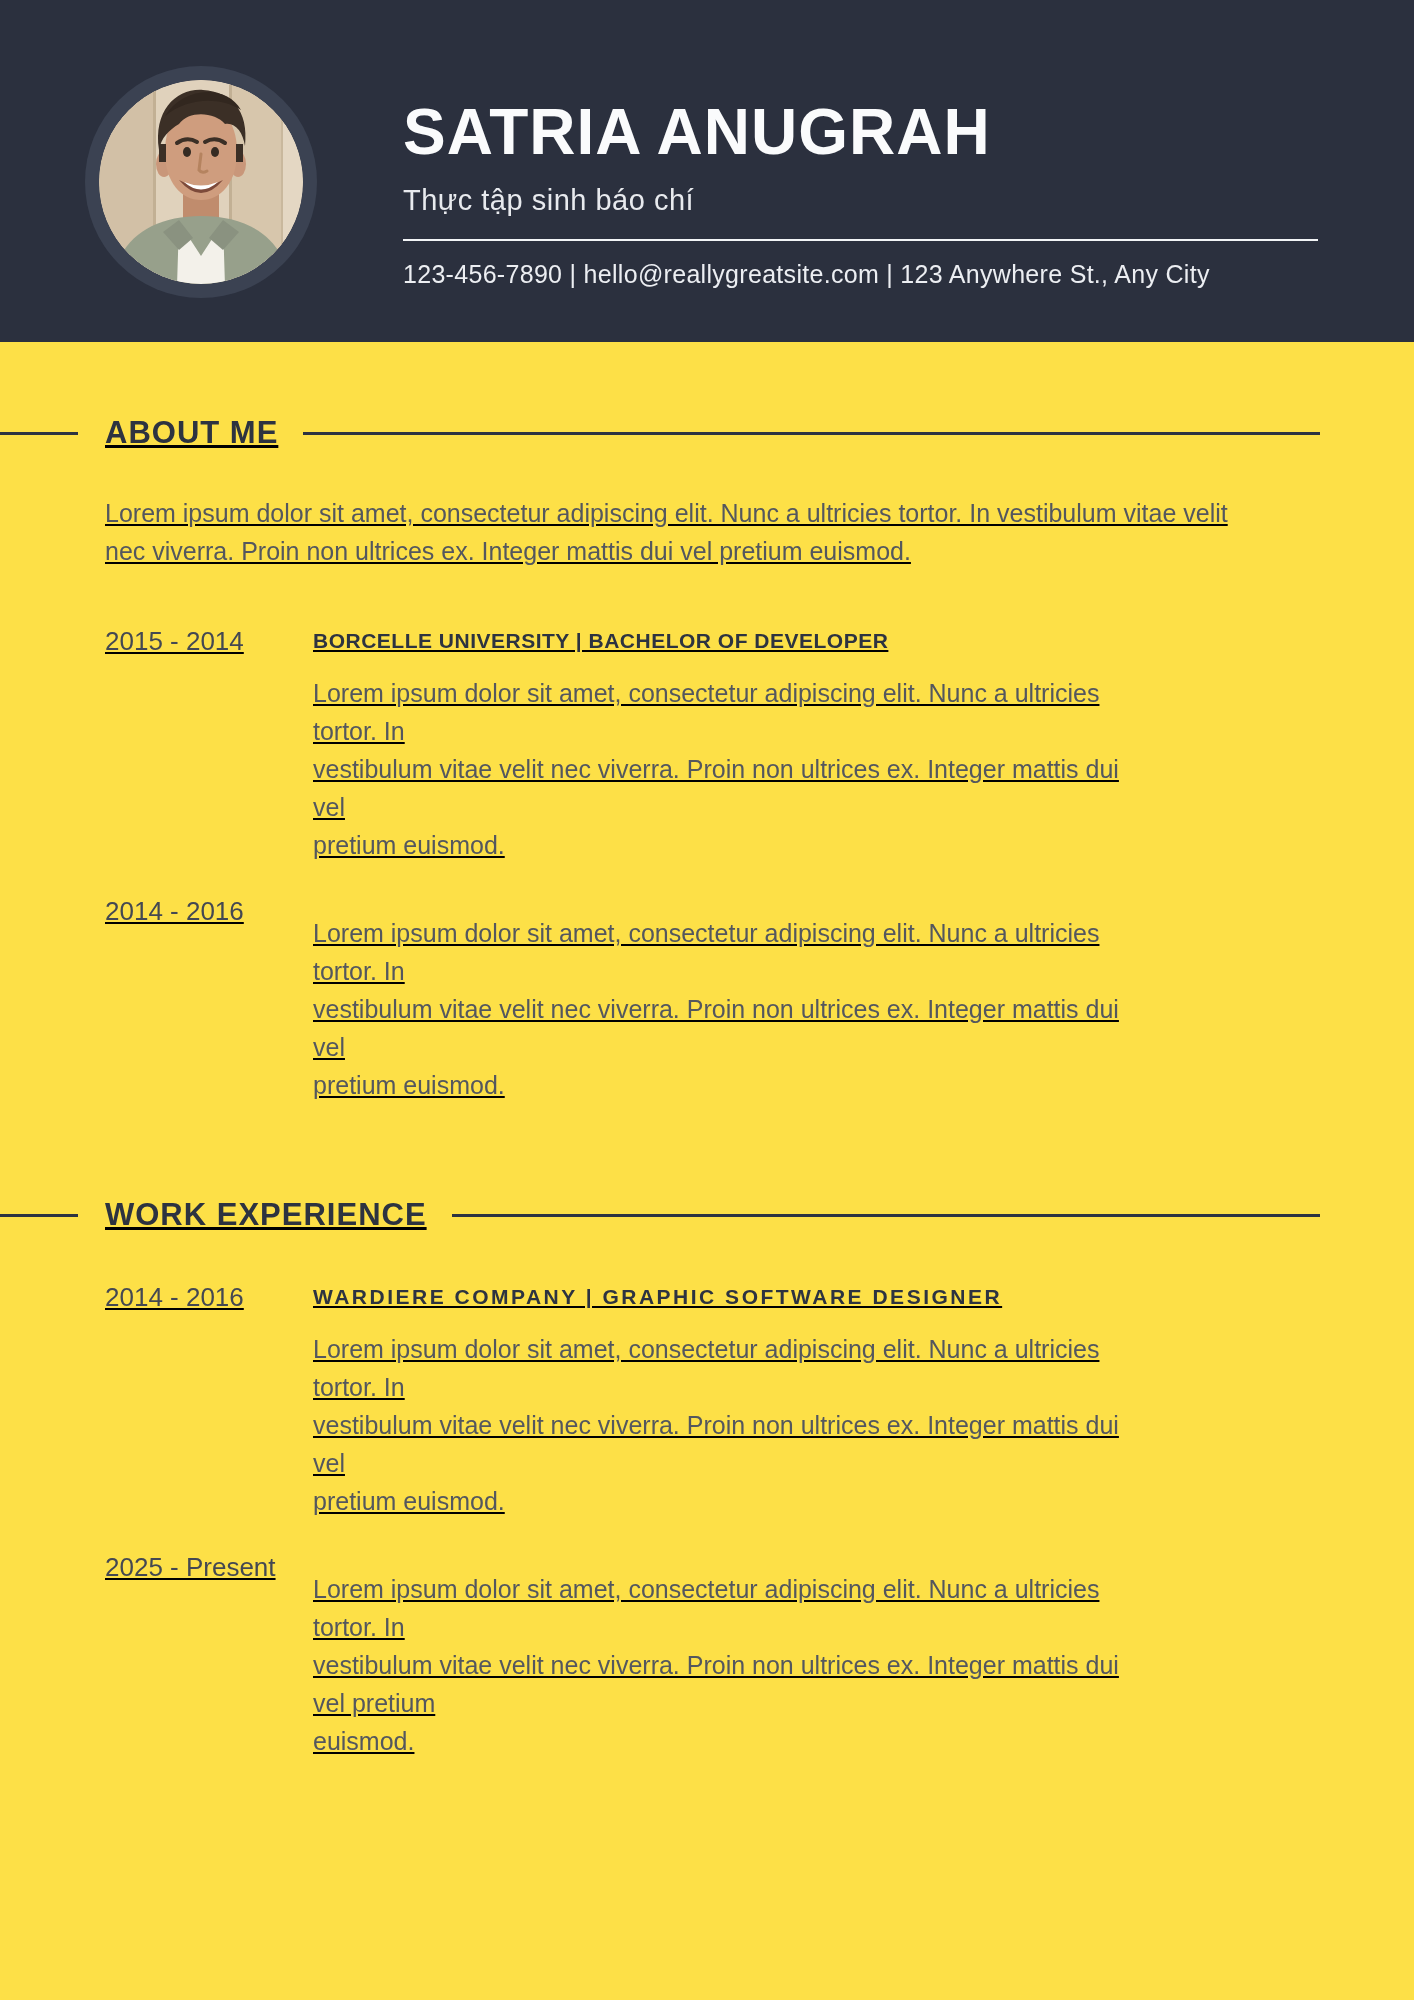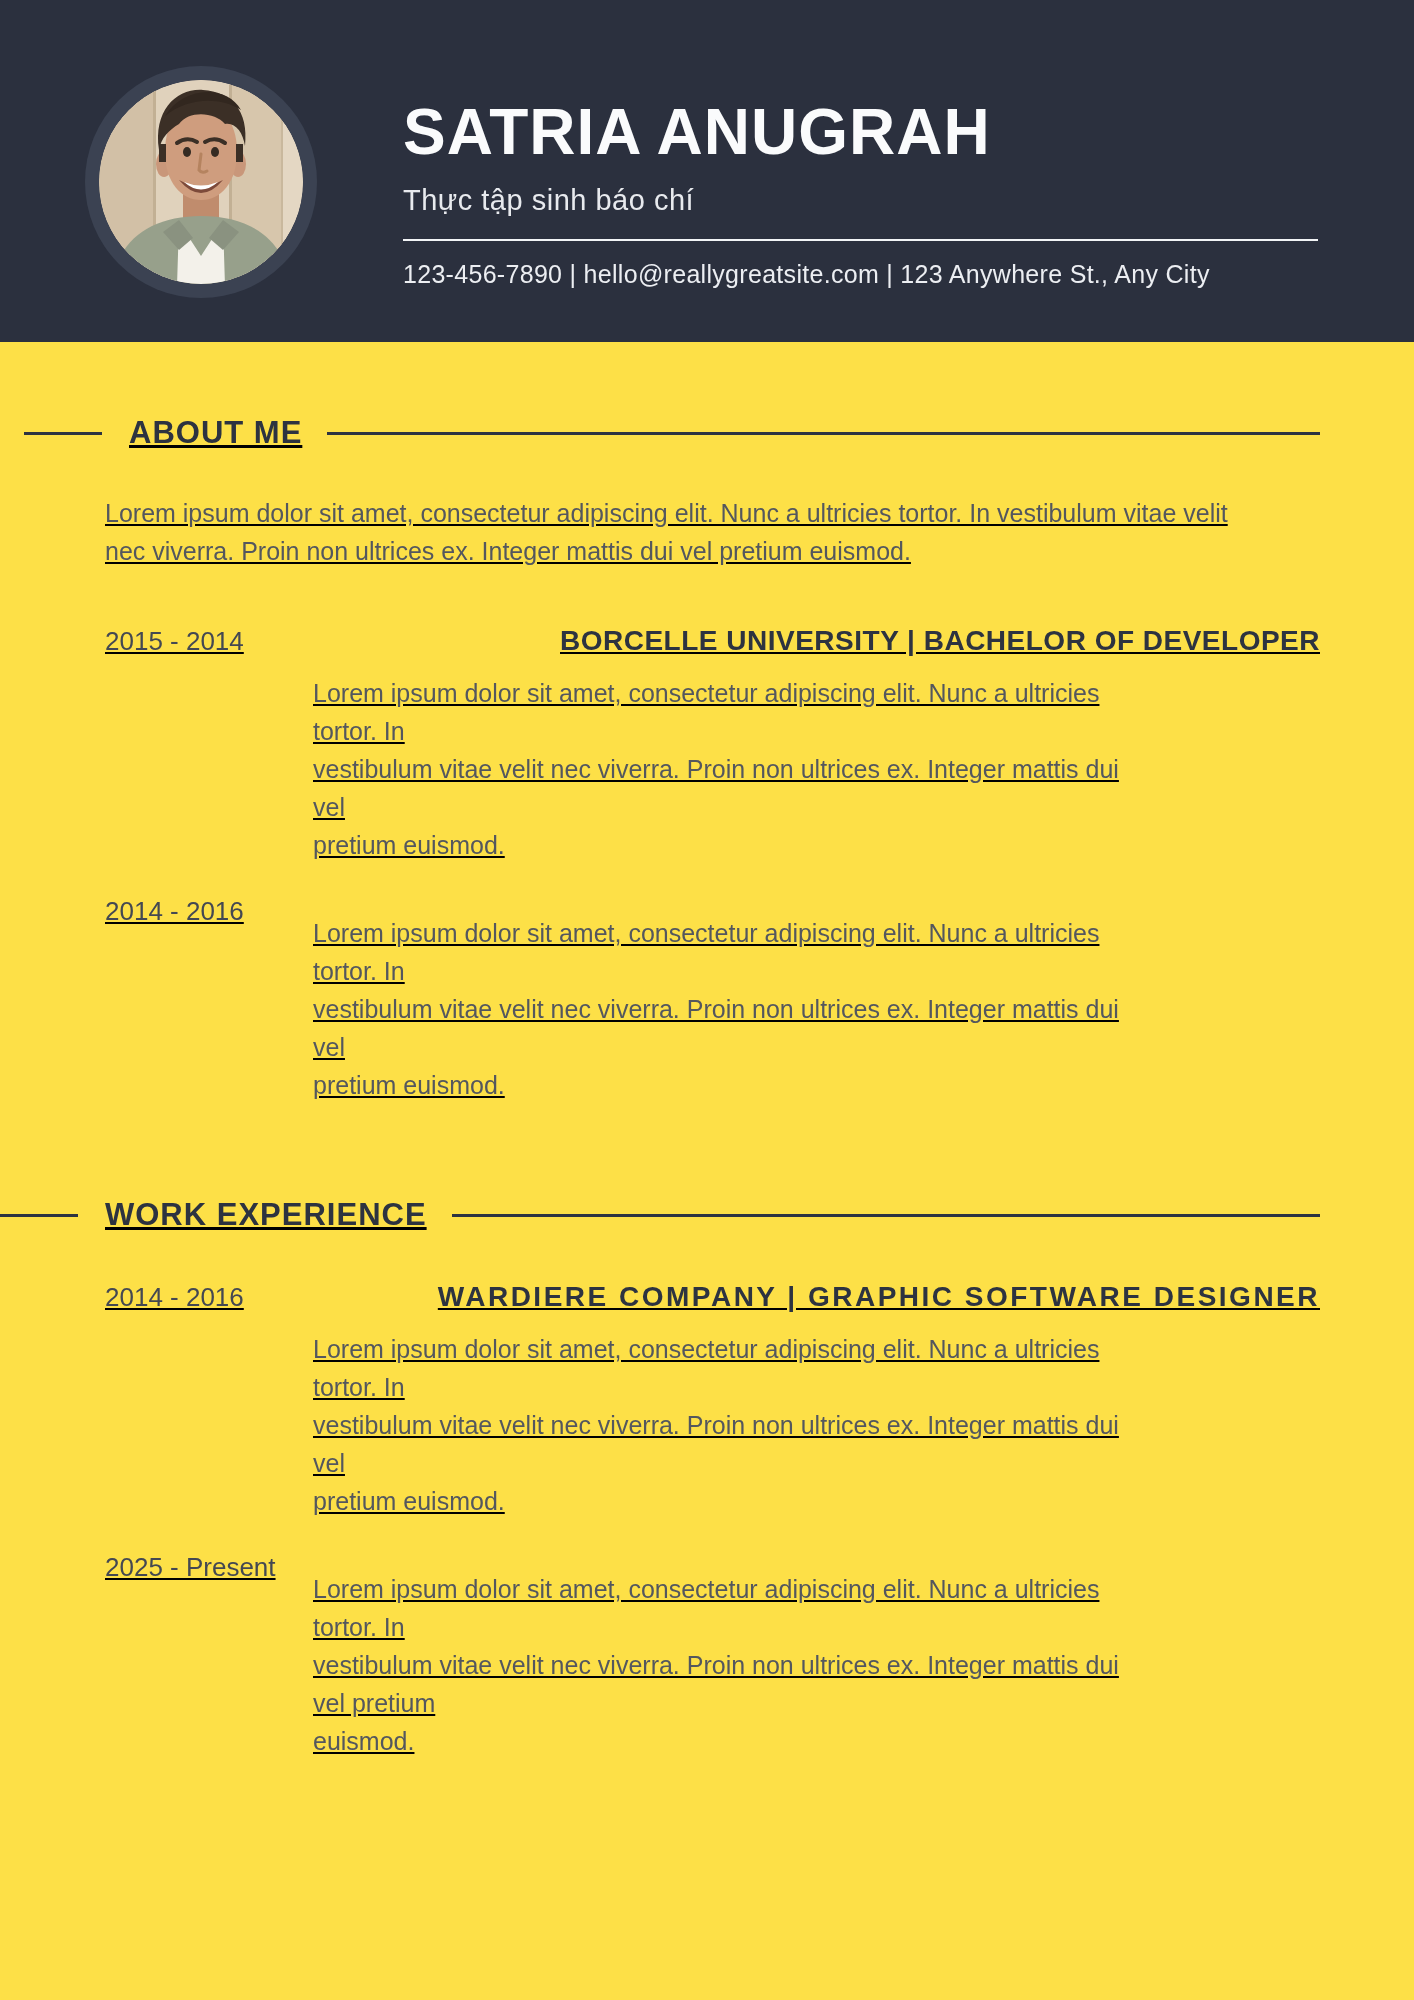--- a/index.html
+++ b/index.html
@@ -84,21 +84,21 @@
     margin: 0 25px 0 27px;
     font-size: 31px;
     line-height: 1.1;
     font-weight: bold;
     letter-spacing: 1px;
     color: #2d3340;
     white-space: nowrap;
   }
   .head-line { flex: 1 1 auto; height: 3px; background: #2d3340; }
 
-  .about-head { margin-top: 74px; padding-left: 24px; }
+  .about-head { margin-top: 74px; }
   .about-body {
     margin-top: 44px;
     font-size: 25px;
     line-height: 38px;
     color: #54575e;
     white-space: pre-line;
     max-width: 1230px;
   }
 
   .education-head { margin-top: 92px; }
@@ -112,27 +112,26 @@
     align-items: start;
   }
   .entry + .entry { margin-top: 32px; }
   .entry-period {
     font-size: 26px;
     line-height: 30px;
     color: #444852;
     white-space: nowrap;
   }
   .entry-title {
-    font-size: 28px;
+    font-size: 21px;
     line-height: 30px;
     font-weight: bold;
     letter-spacing: 0.5px;
     color: #2d3340;
     white-space: pre-wrap;
-    text-align: right;
   }
   .entries-work .entry-title { letter-spacing: 2.5px; }
   .entry-desc {
     margin-top: 18px;
     font-size: 25px;
     line-height: 38px;
     color: #54575e;
     white-space: pre-line;
     max-width: 820px;
   }

